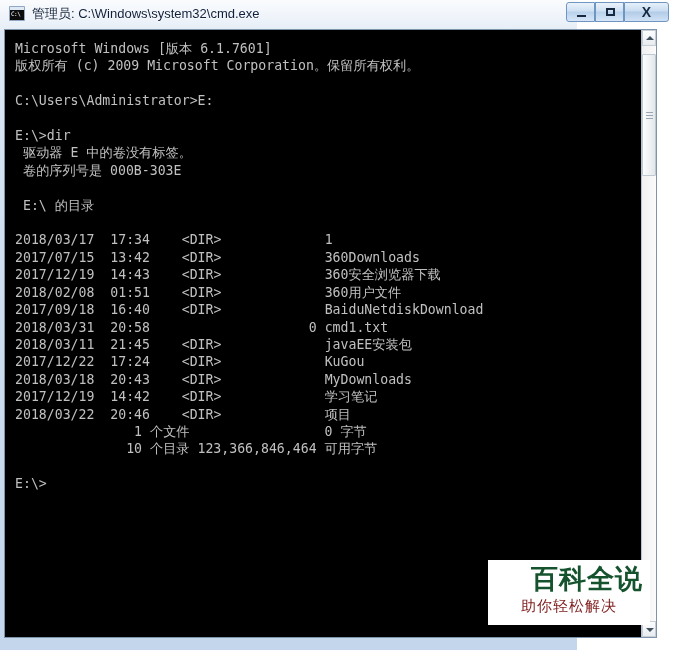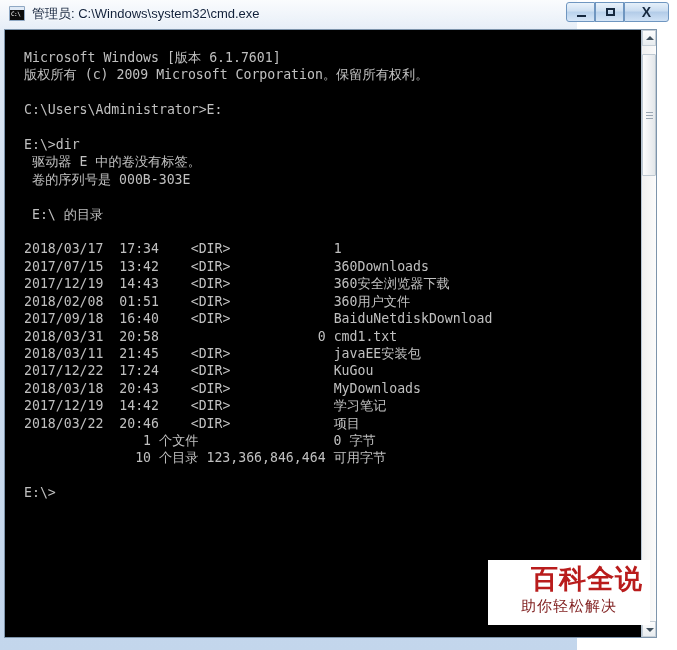--- a/index.html
+++ b/index.html
@@ -139,21 +139,21 @@
     height: 609px;
     background: #000000;
     border: 1px solid #7d94ab;
     box-sizing: border-box;
     overflow: hidden;
   }
   #console-text {
     position: absolute;
     left: 2px;
     top: 2px;
-    margin: 17px;
+    margin: 8px;
     color: #c0c0c0;
     font-family: "DejaVu Sans Mono", monospace;
     font-size: 13.2px;
     line-height: 17.4px;
     white-space: pre;
     letter-spacing: 0px;
   }
 
   
   #scrollbar {
@@ -309,17 +309,17 @@
       <div class="grip g1"></div>
       <div class="grip g2"></div>
       <div class="grip g3"></div>
     </div>
     <div class="sb-btn" id="sb-down">
       <div class="sb-arrow"></div>
     </div>
   </div>
 
   <div id="watermark">
-    <div id="watermark-main" style="color: #b91c1c; margin-left: 36px;">百科全说</div>
+    <div id="watermark-main" style="color: #14532d; margin-left: 36px;">百科全说</div>
     <div id="watermark-sub" style="color: #7f1d1d;">助你轻松解决</div>
   </div>
 
 </div>
 
 </body></html>

